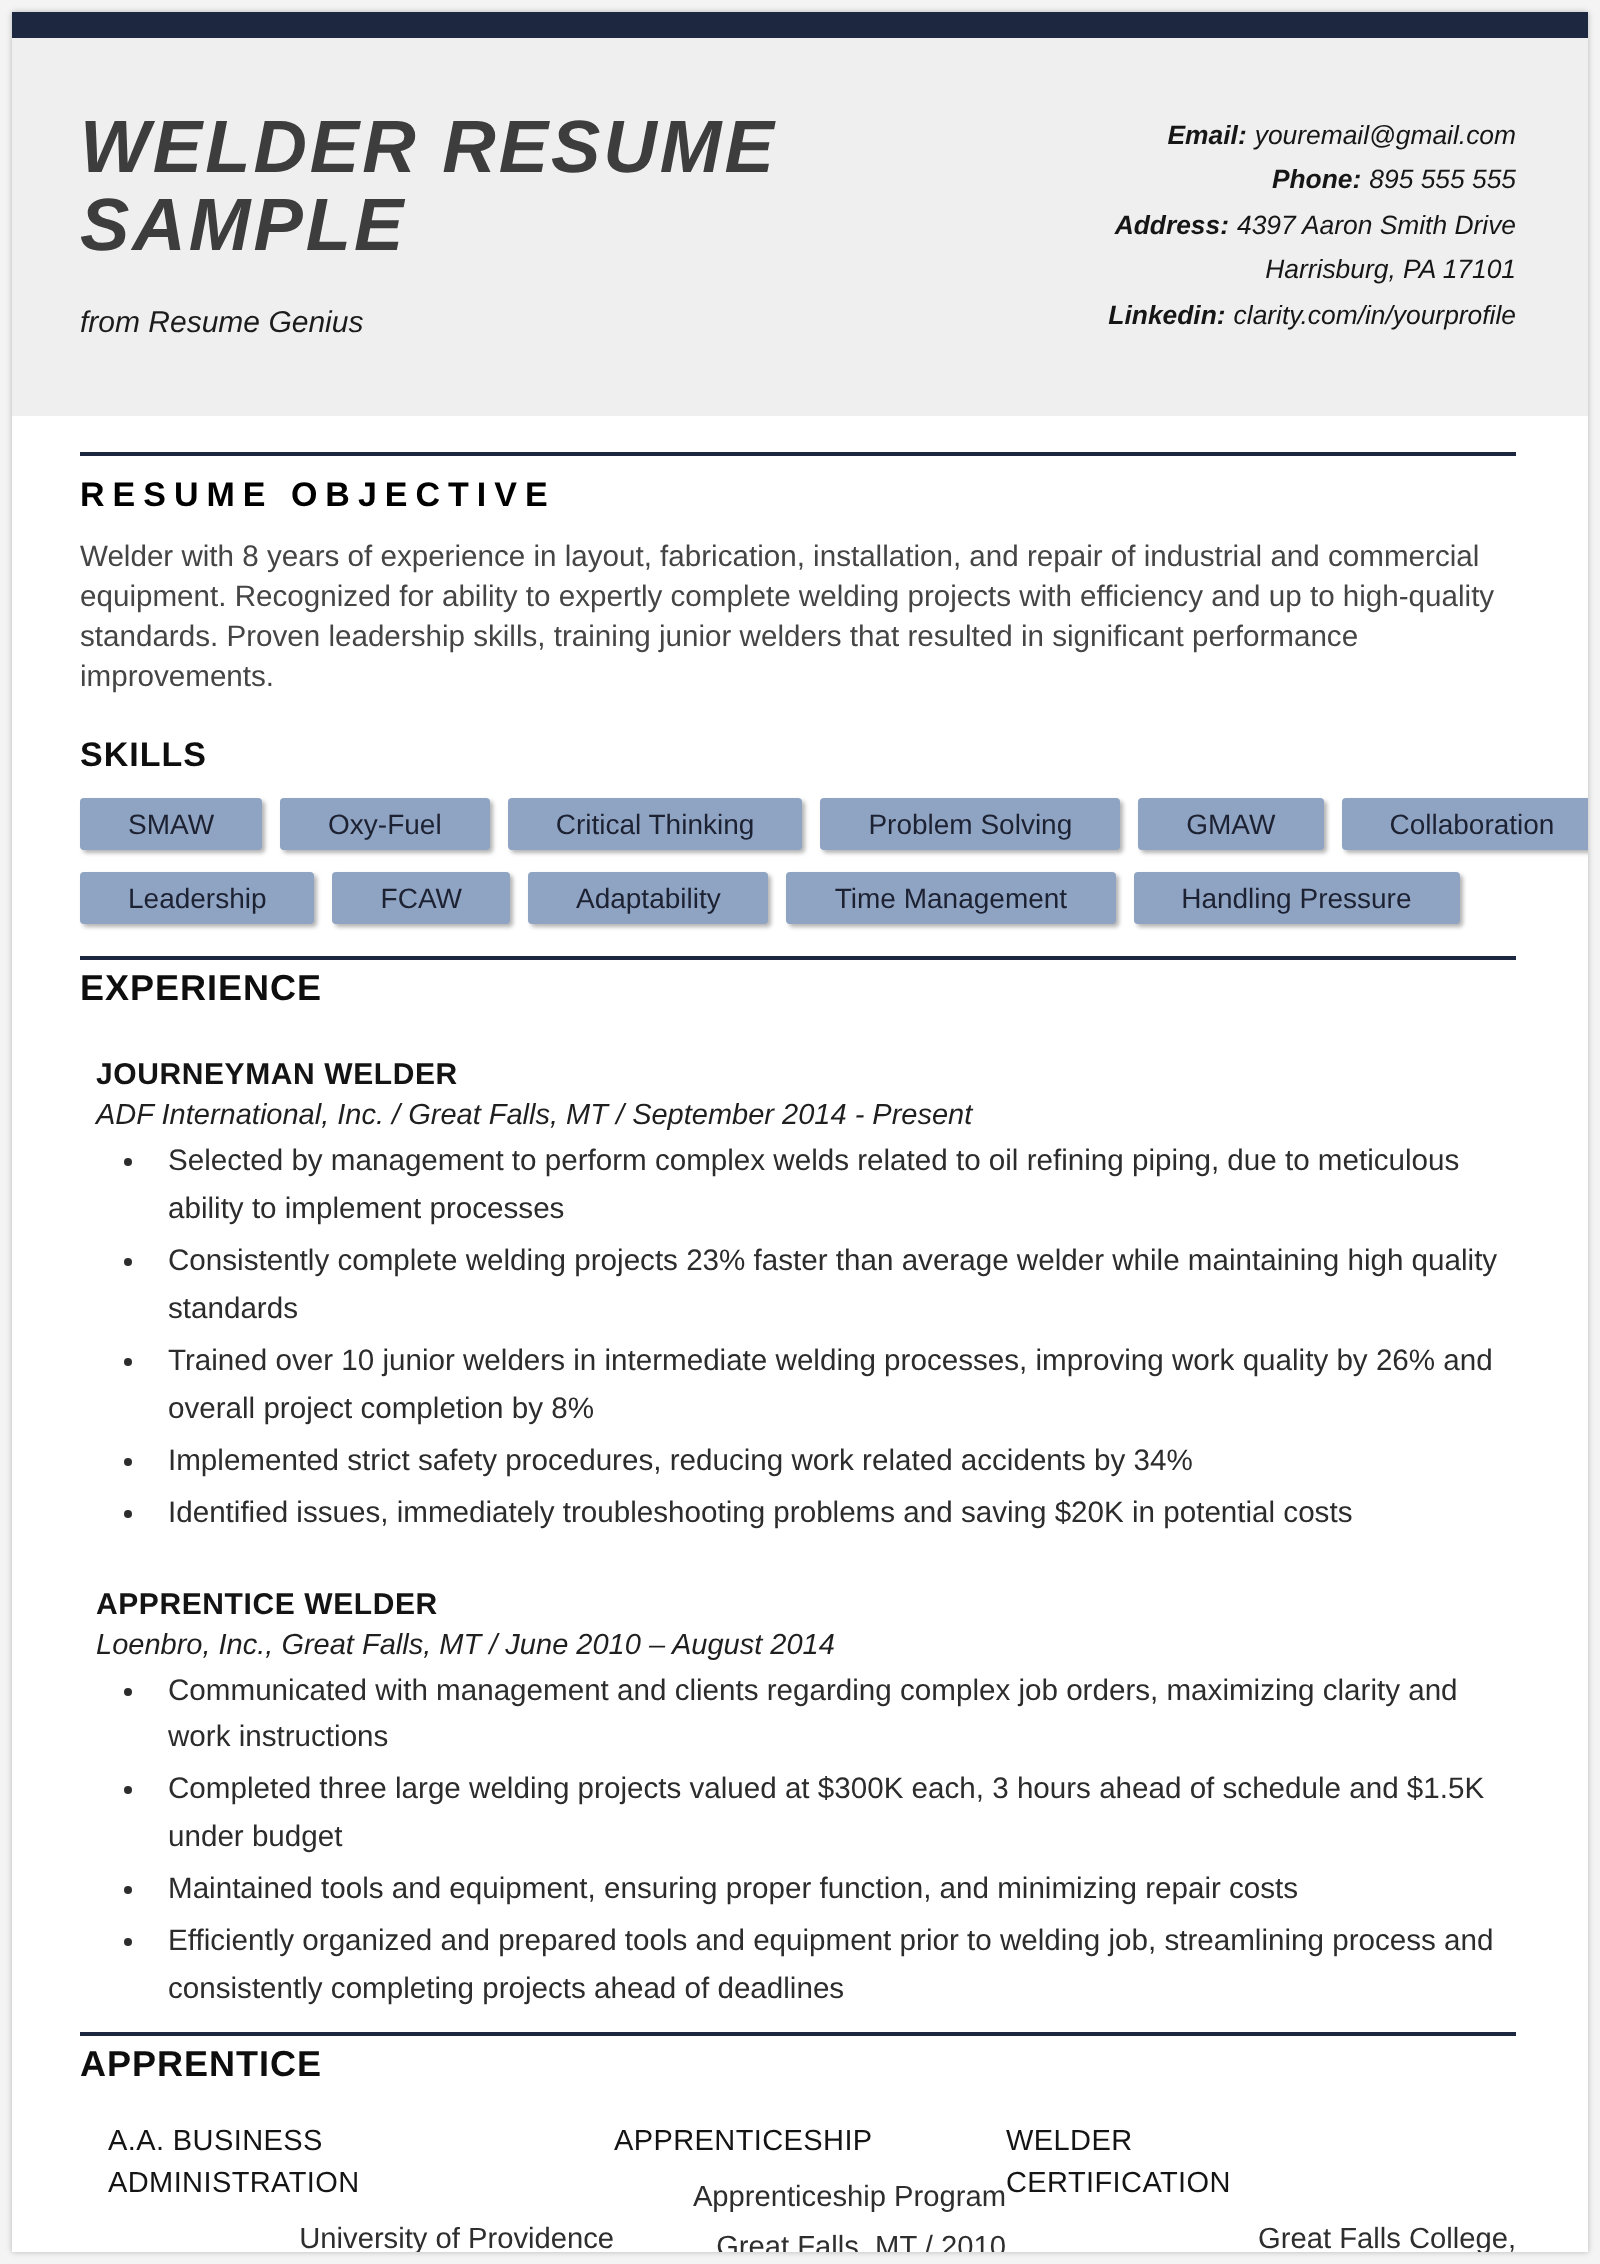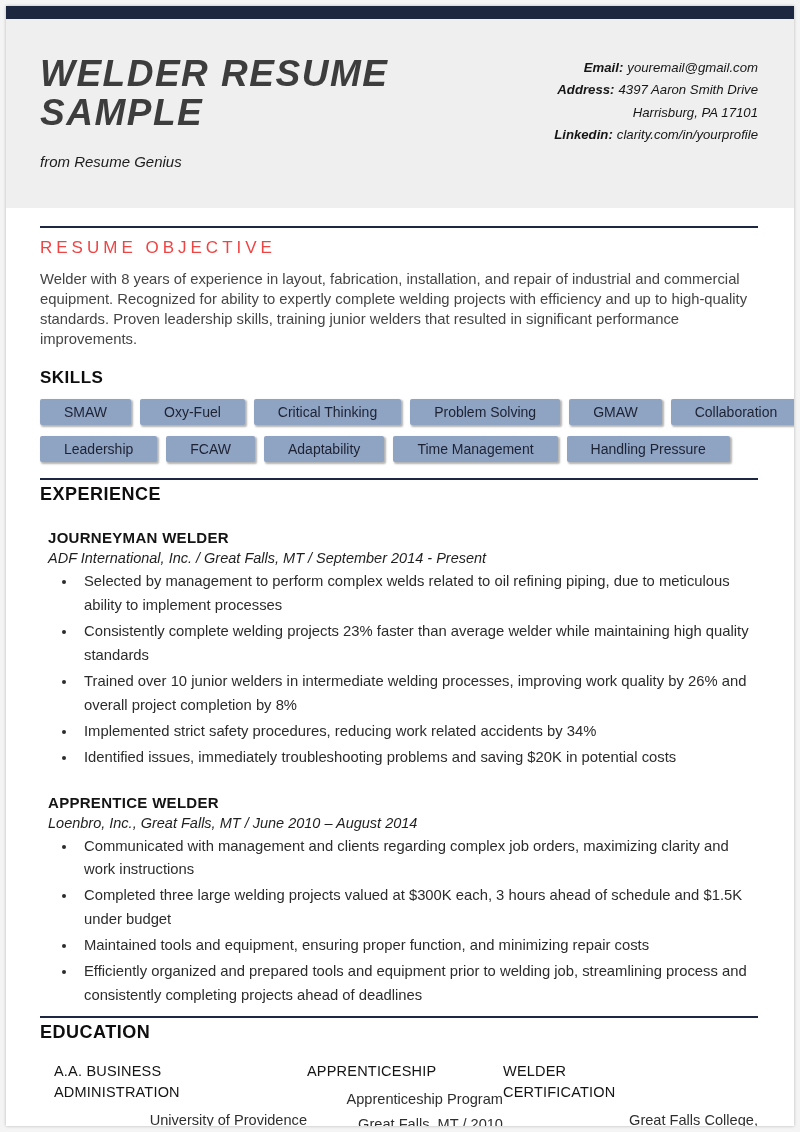--- a/index.html
+++ b/index.html
@@ -22,21 +22,21 @@
     background:var(--header-bg, #efefef);
     display:flex; justify-content:flex-start; align-items:flex-start;
     padding:36px 36px 38px 34px; flex:none;font-style:italic;
   }
   .title { font-size:37px; font-weight:700; letter-spacing:1.5px; color:#3d3d3d; line-height:1.05; }
   .subtitle { margin-top:20px; font-size:15px; color:#1c1c1c; }
   .contact { text-align:right; font-size:13.2px; color:#161616; line-height:1.7; padding-top:2px; white-space:nowrap; }
   .c-label { font-weight:700; margin-right:4px; }
   main { flex:1; padding:18px 36px 0 34px; }
   .rule { border-top:2px solid var(--accent, #1d2840); }
-  .obj-heading { margin-top:10px; font-size:17px; font-weight:400; letter-spacing:4px; color:#ef4444; }
+  .obj-heading { margin-top:10px; font-size:17px; font-weight:700; letter-spacing:4px; color:#000000; }
   .obj-text { margin-top:11px; font-size:14.8px; line-height:1.37; color:#454545; }
   .skills-heading { margin-top:18px; font-size:17px; font-weight:700; letter-spacing:.5px; color:#0e0e0e; }
   .chip-row { display:flex; gap:9px; margin-top:11px; }
   .chip {
     background:var(--chip-bg, #8fa3c3);
     color:#1d2233; font-size:14px; text-align:center;
     padding:5px 24px; border-radius:2px; white-space:nowrap;
     box-shadow:1.5px 1.5px 2px rgba(0,0,0,.3);
   }
   .sect-heading { margin-top:4px; font-size:18px; font-weight:700; letter-spacing:.5px; color:#0e0e0e; }
@@ -58,20 +58,21 @@
 <div class="page">
   <div class="accent-bar"></div>
 
   <header class="header">
     <div>
       <h1 class="title">WELDER RESUME SAMPLE</h1>
       <div class="subtitle">from Resume Genius</div>
     </div>
     <div class="contact">
       <div><span class="c-label">Email:</span><span>youremail@gmail.com</span></div>
+      <div><span class="c-label">Phone:</span><span>895 555 555</span></div>
       <div><span class="c-label">Address:</span><span>4397 Aaron Smith Drive</span></div>
       <div><span>Harrisburg, PA 17101</span></div>
       <div><span class="c-label">Linkedin:</span><span>clarity.com/in/yourprofile</span></div>
     </div>
   </header>
 
   <main>
     <section>
       <div class="rule"></div>
       <h2 class="obj-heading">RESUME OBJECTIVE</h2>
@@ -120,21 +121,21 @@
           <li>Communicated with management and clients regarding complex job orders, maximizing clarity and work instructions</li>
           <li>Completed three large welding projects valued at $300K each, 3 hours ahead of schedule and $1.5K under budget</li>
           <li>Maintained tools and equipment, ensuring proper function, and minimizing repair costs</li>
           <li>Efficiently organized and prepared tools and equipment prior to welding job, streamlining process and consistently completing projects ahead of deadlines</li>
         </ul>
       </div>
     </section>
 
     <section>
       <div class="rule rule-edu"></div>
-      <h2 class="sect-heading">EDUCATION</h2>
+      <h2 class="sect-heading">APPRENTICE</h2>
       <div class="edu-grid">
         <div>
           <div class="edu-title">A.A. BUSINESS ADMINISTRATION</div>
           <div class="edu-line">University of Providence</div>
           <div class="edu-line">Great Falls, MT /  2014</div>
         </div>
         <div>
           <div class="edu-title">APPRENTICESHIP</div>
           <div class="edu-line">Apprenticeship Program</div>
           <div class="edu-line">Great Falls, MT / 2010</div>

